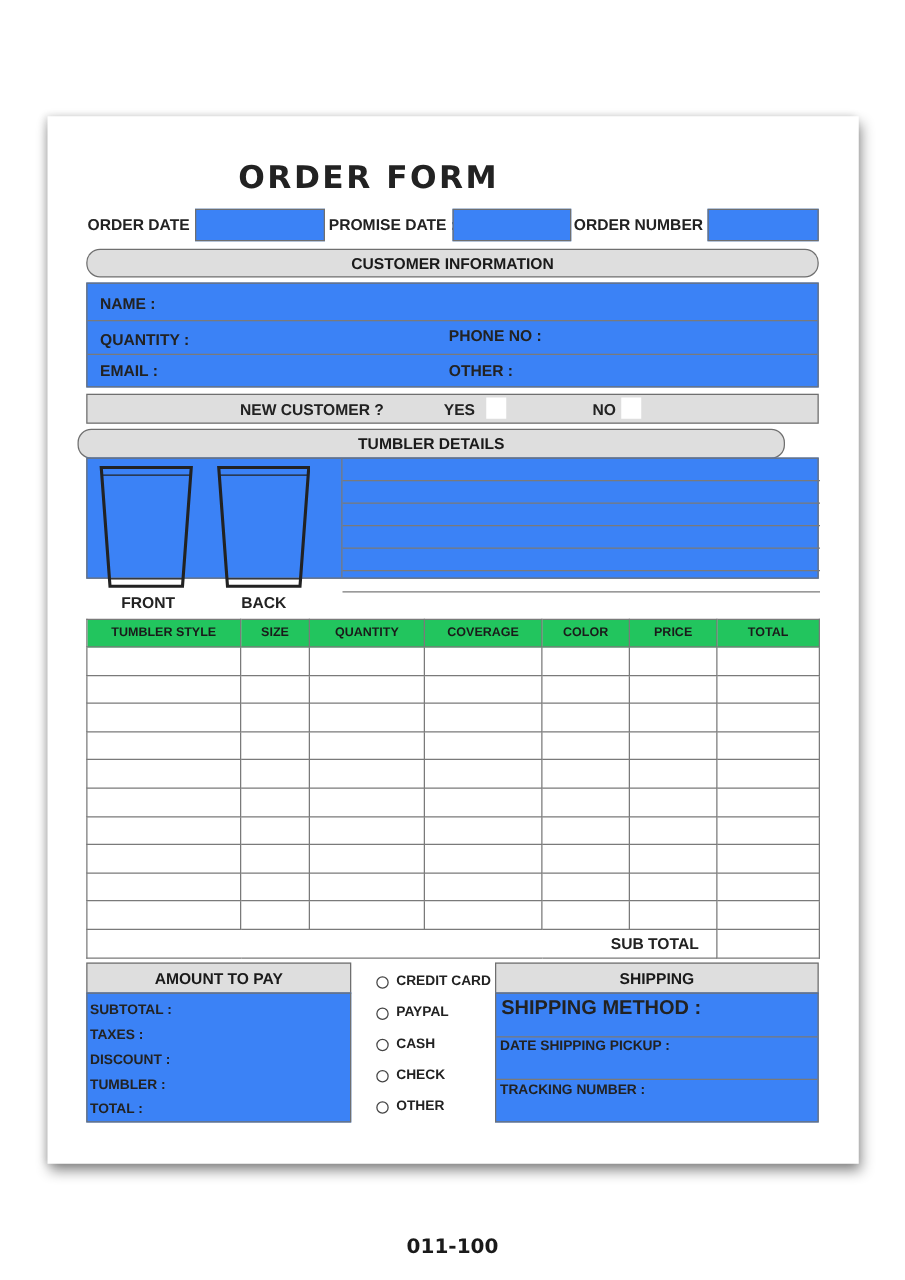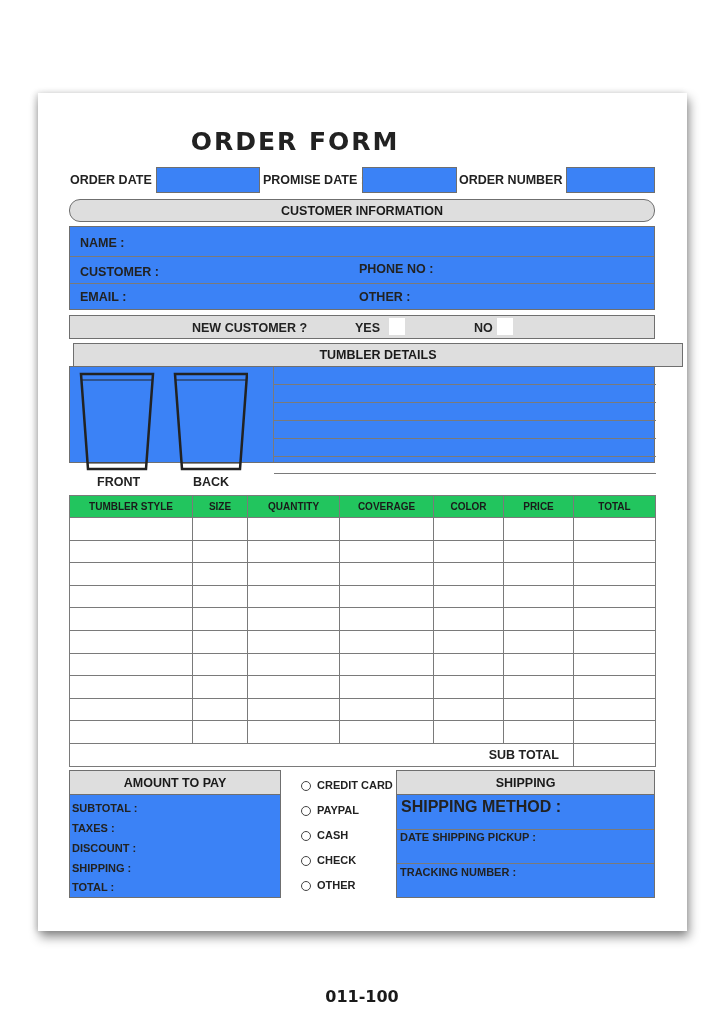--- a/index.html
+++ b/index.html
@@ -43,39 +43,39 @@
 <div class="abs box" style="left:362px;top:167px;width:95px;height:26px;"></div>
 <div class="abs lbl" style="left:459px;top:173px;">ORDER NUMBER :</div>
 <div class="abs box" style="left:566px;top:167px;width:89px;height:26px;"></div>
 
 <div class="abs hdr" style="left:69px;top:199px;width:586px;height:23px;line-height:22px;border-radius:11px;">CUSTOMER INFORMATION</div>
 <div class="abs box" style="left:69px;top:226px;width:586px;height:84px;">
   <div class="abs line" style="left:0;top:29px;width:100%;"></div>
   <div class="abs line" style="left:0;top:56px;width:100%;"></div>
   <div class="abs lbl" style="left:10px;top:9px;">NAME :</div>
   <div class="abs" style="left:60px;top:2px;width:520px;height:26px;"></div>
-  <div class="abs lbl" style="left:10px;top:38px;">CUSTOMER :</div>
+  <div class="abs lbl" style="left:10px;top:38px;">QUANTITY :</div>
   <div class="abs" style="left:80px;top:31px;width:200px;height:24px;"></div>
   <div class="abs lbl" style="left:289px;top:35px;">PHONE NO :</div>
   <div class="abs" style="left:365px;top:31px;width:215px;height:24px;"></div>
   <div class="abs lbl" style="left:10px;top:63px;">EMAIL :</div>
   <div class="abs" style="left:60px;top:58px;width:220px;height:24px;"></div>
   <div class="abs lbl" style="left:289px;top:63px;">OTHER :</div>
   <div class="abs" style="left:345px;top:58px;width:235px;height:24px;"></div>
 </div>
 
 <div class="abs hdr" style="left:69px;top:315px;width:586px;height:24px;">
   <div class="abs lbl" style="left:122px;top:5px;">NEW CUSTOMER ?</div>
   <div class="abs lbl" style="left:285px;top:5px;">YES</div>
   <div class="abs chk" style="left:319px;top:2px;"></div>
   <div class="abs lbl" style="left:404px;top:5px;">NO</div>
   <div class="abs chk" style="left:427px;top:2px;"></div>
 </div>
 
-<div class="abs hdr" style="left:73px;top:343px;width:610px;height:24px;line-height:23px;">TUMBLER DETAILS</div>
+<div class="abs hdr" style="left:62px;top:343px;width:566px;height:24px;line-height:23px;border-radius:11px;">TUMBLER DETAILS</div>
 <div class="abs box" style="left:69px;top:366px;width:586px;height:97px;">
   <div class="abs vline" style="left:203px;top:0;height:100%;"></div>
   <svg class="abs" style="left:8px;top:5px;" width="170" height="100">
     <g fill="none" stroke="#222">
       <polygon points="3,2 75,2 68,97 10,97" stroke-width="2.5"></polygon>
       <line x1="4" y1="8" x2="74" y2="8" stroke-width="1"></line>
       <line x1="9" y1="91" x2="69" y2="91" stroke-width="1"></line>
     </g>
     <g fill="none" stroke="#222">
       <polygon points="97,2 169,2 162,97 104,97" stroke-width="2.5"></polygon>
@@ -216,21 +216,21 @@
       </tr>
     </tfoot>
   </table>
 </div>
 
 <div class="abs hdr" style="left:69px;top:770px;width:212px;height:25px;line-height:24px;">AMOUNT TO PAY</div>
 <div class="abs box" style="left:69px;top:794px;width:212px;height:104px;">
   <div class="abs lbl" style="left:2px;top:7px;font-size:11px;">SUBTOTAL :</div>
   <div class="abs lbl" style="left:2px;top:27px;font-size:11px;">TAXES :</div>
   <div class="abs lbl" style="left:2px;top:47px;font-size:11px;">DISCOUNT :</div>
-  <div class="abs lbl" style="left:2px;top:67px;font-size:11px;">SHIPPING :</div>
+  <div class="abs lbl" style="left:2px;top:67px;font-size:11px;">TUMBLER :</div>
   <div class="abs lbl" style="left:2px;top:86px;font-size:11px;">TOTAL :</div>
 </div>
 
 <div class="abs" style="left:301px;top:779px;width:90px;height:118px;">
   <div class="abs radio" style="left:0;top:2px;"></div>
   <div class="abs lbl" style="left:16px;top:0;font-size:11px;">CREDIT CARD</div>
   <div class="abs radio" style="left:0;top:27px;"></div>
   <div class="abs lbl" style="left:16px;top:25px;font-size:11px;">PAYPAL</div>
   <div class="abs radio" style="left:0;top:52px;"></div>
   <div class="abs lbl" style="left:16px;top:50px;font-size:11px;">CASH</div>

